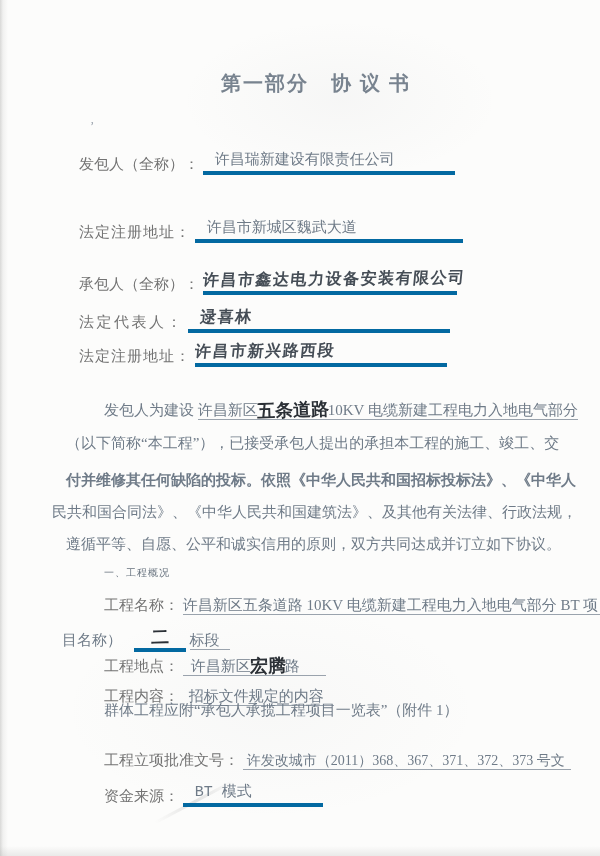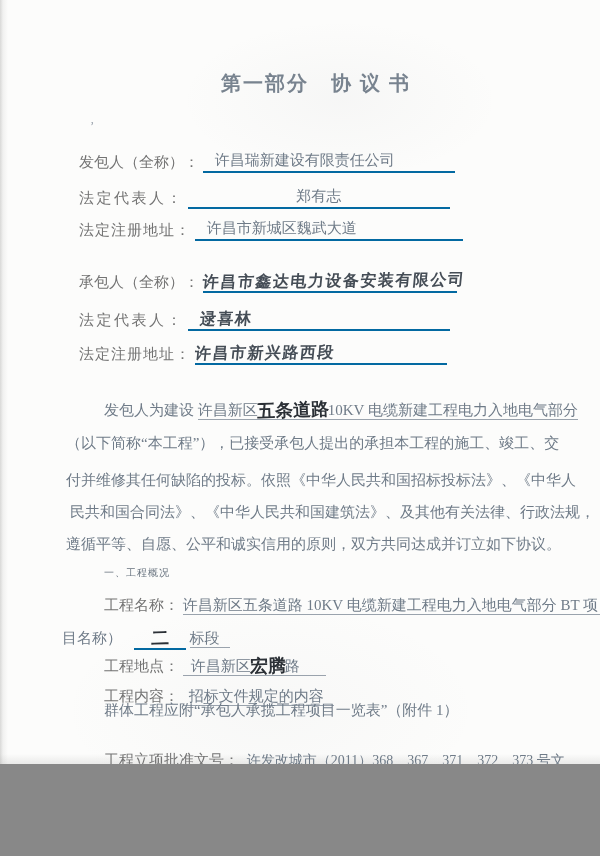--- a/index.html
+++ b/index.html
@@ -1,19 +1,19 @@
 <!DOCTYPE html>
 <html><head>
 <meta charset="utf-8">
 <style>
   html,body { margin:0; padding:0; }
   body { background:#888; }
   .page {
     position:relative;
-    width:600px; height:764px;
+    width:600px; height:856px;
     margin:0 auto;
     background:#fcfcfb;
     overflow:hidden;
     font-family:"Liberation Serif", serif;
     color:#6f7b88;
   }
   
   .edge-left {
     position:absolute; left:0; top:0; width:8px; height:100%;
     background:linear-gradient(to right, rgba(150,150,148,0.35) 0px, rgba(190,190,188,0.18) 3px, rgba(0,0,0,0) 8px);
@@ -41,22 +41,22 @@
     text-align:center; padding-left:32px;
     font-size:20px; font-weight:bold; color:#78838f;
     letter-spacing:2px; white-space:nowrap;
   }
   .stray { position:absolute; left:90px; top:118px; font-size:13px; color:#9aa2ab; }
   .label { color:#737373; }
   .sp2 { letter-spacing:2.5px; }
   .sp1 { letter-spacing:1px; }
   .blank {
     display:inline-block; vertical-align:bottom;
-    border-bottom:2px solid #0369a1;
-    height:21px; line-height:21px;
+    border-bottom:4px solid #0369a1;
+    height:21px; line-height:21px;font-family:Liberation Mono, monospace;
   }
   .u { border-bottom:1px solid #9aa3ad; padding-bottom:1px; }
   .c { text-align:center; }
   .pl { padding-left:12px; }
   .hand {
     color:#454d56; font-weight:700;
     display:inline-block; transform:skewX(-6deg) rotate(-0.6deg);
     letter-spacing:1.5px; font-size:16px;
   }
   .marker {
@@ -79,26 +79,20 @@
 
   <div class="title">第一部分　协 议 书</div>
   <div class="stray">’</div>
 
   <div class="row" style="left:79px; top:150px;">
     <span class="label">发包人（全称）：</span>
     <span class="blank pl" style="width:240px;">
       <span>许昌瑞新建设有限责任公司</span>
     </span>
   </div>
-  <div class="row" style="left:79px; top:186px;">
-    <span class="label sp2">法定代表人：</span>
-    <span class="blank c" style="width:262px;">
-      <span>郑有志</span>
-    </span>
-  </div>
   <div class="row" style="left:79px; top:218px;">
     <span class="label sp1">法定注册地址：</span>
     <span class="blank pl" style="width:256px;">
       <span>许昌市新城区魏武大道</span>
     </span>
   </div>
 
   <div class="row" style="left:79px; top:270px;">
     <span class="label">承包人（全称）：</span>
     <span class="blank" style="width:254px;">
@@ -119,22 +113,22 @@
   </div>
 
   <div class="row" style="left:66px; top:398px; padding-left:38px;">
     <span>发包人为建设</span>
     <span> </span>
     <span class="u">
       <span>许昌新区</span><span class="marker">五条道路</span><span>10KV 电缆新建工程电力入地电气部分</span>
     </span>
   </div>
   <div class="row" style="left:66px; top:432px;">（以下简称“本工程”），已接受承包人提出的承担本工程的施工、竣工、交</div>
-  <div class="row" style="left:66px; top:469px;">付并维修其任何缺陷的投标。依照《中华人民共和国招标投标法》、《中华人</div>
-  <div class="row" style="left:70px; top:501px;">民共和国合同法》、《中华人民共和国建筑法》、及其他有关法律、行政法规，</div>
+  <div class="row" style="left:66px; top:469px;font-weight:bold;">付并维修其任何缺陷的投标。依照《中华人民共和国招标投标法》、《中华人</div>
+  <div class="row" style="left:52px; top:501px;">民共和国合同法》、《中华人民共和国建筑法》、及其他有关法律、行政法规，</div>
   <div class="row" style="left:66px; top:533px;">遵循平等、自愿、公平和诚实信用的原则，双方共同达成并订立如下协议。</div>
 
   <div class="row heading" style="left:104px; top:562px;">一、工程概况</div>
 
   <div class="row" style="left:104px; top:594px;">
     <span class="label">工程名称：</span>
     <span class="u">许昌新区五条道路 10KV 电缆新建工程电力入地电气部分 BT 项目（项</span>
   </div>
   <div class="row" style="left:62px; top:627px;">
     <span>目名称）</span>
@@ -156,13 +150,19 @@
     <span class="u" style="padding-left:6px; padding-right:10px;margin-top:40px;">招标文件规定的内容</span>
   </div>
 
   <div class="row" style="left:104px; top:699px;">群体工程应附“承包人承揽工程项目一览表”（附件 1）</div>
 
   <div class="row" style="left:104px; top:749px;">
     <span class="label">工程立项批准文号：</span>
     <span class="u" style="padding-left:4px; padding-right:6px; font-size:14px;">许发改城市（2011）368、367、371、372、373 号文</span>
   </div>
 
+  <div class="row" style="left:104px; top:782px;">
+    <span class="label">资金来源：</span>
+    <span class="blank pl" style="width:128px;">
+      <span>BT 模式</span>
+    </span>
+  </div>
 </div>
 
 </body></html>

